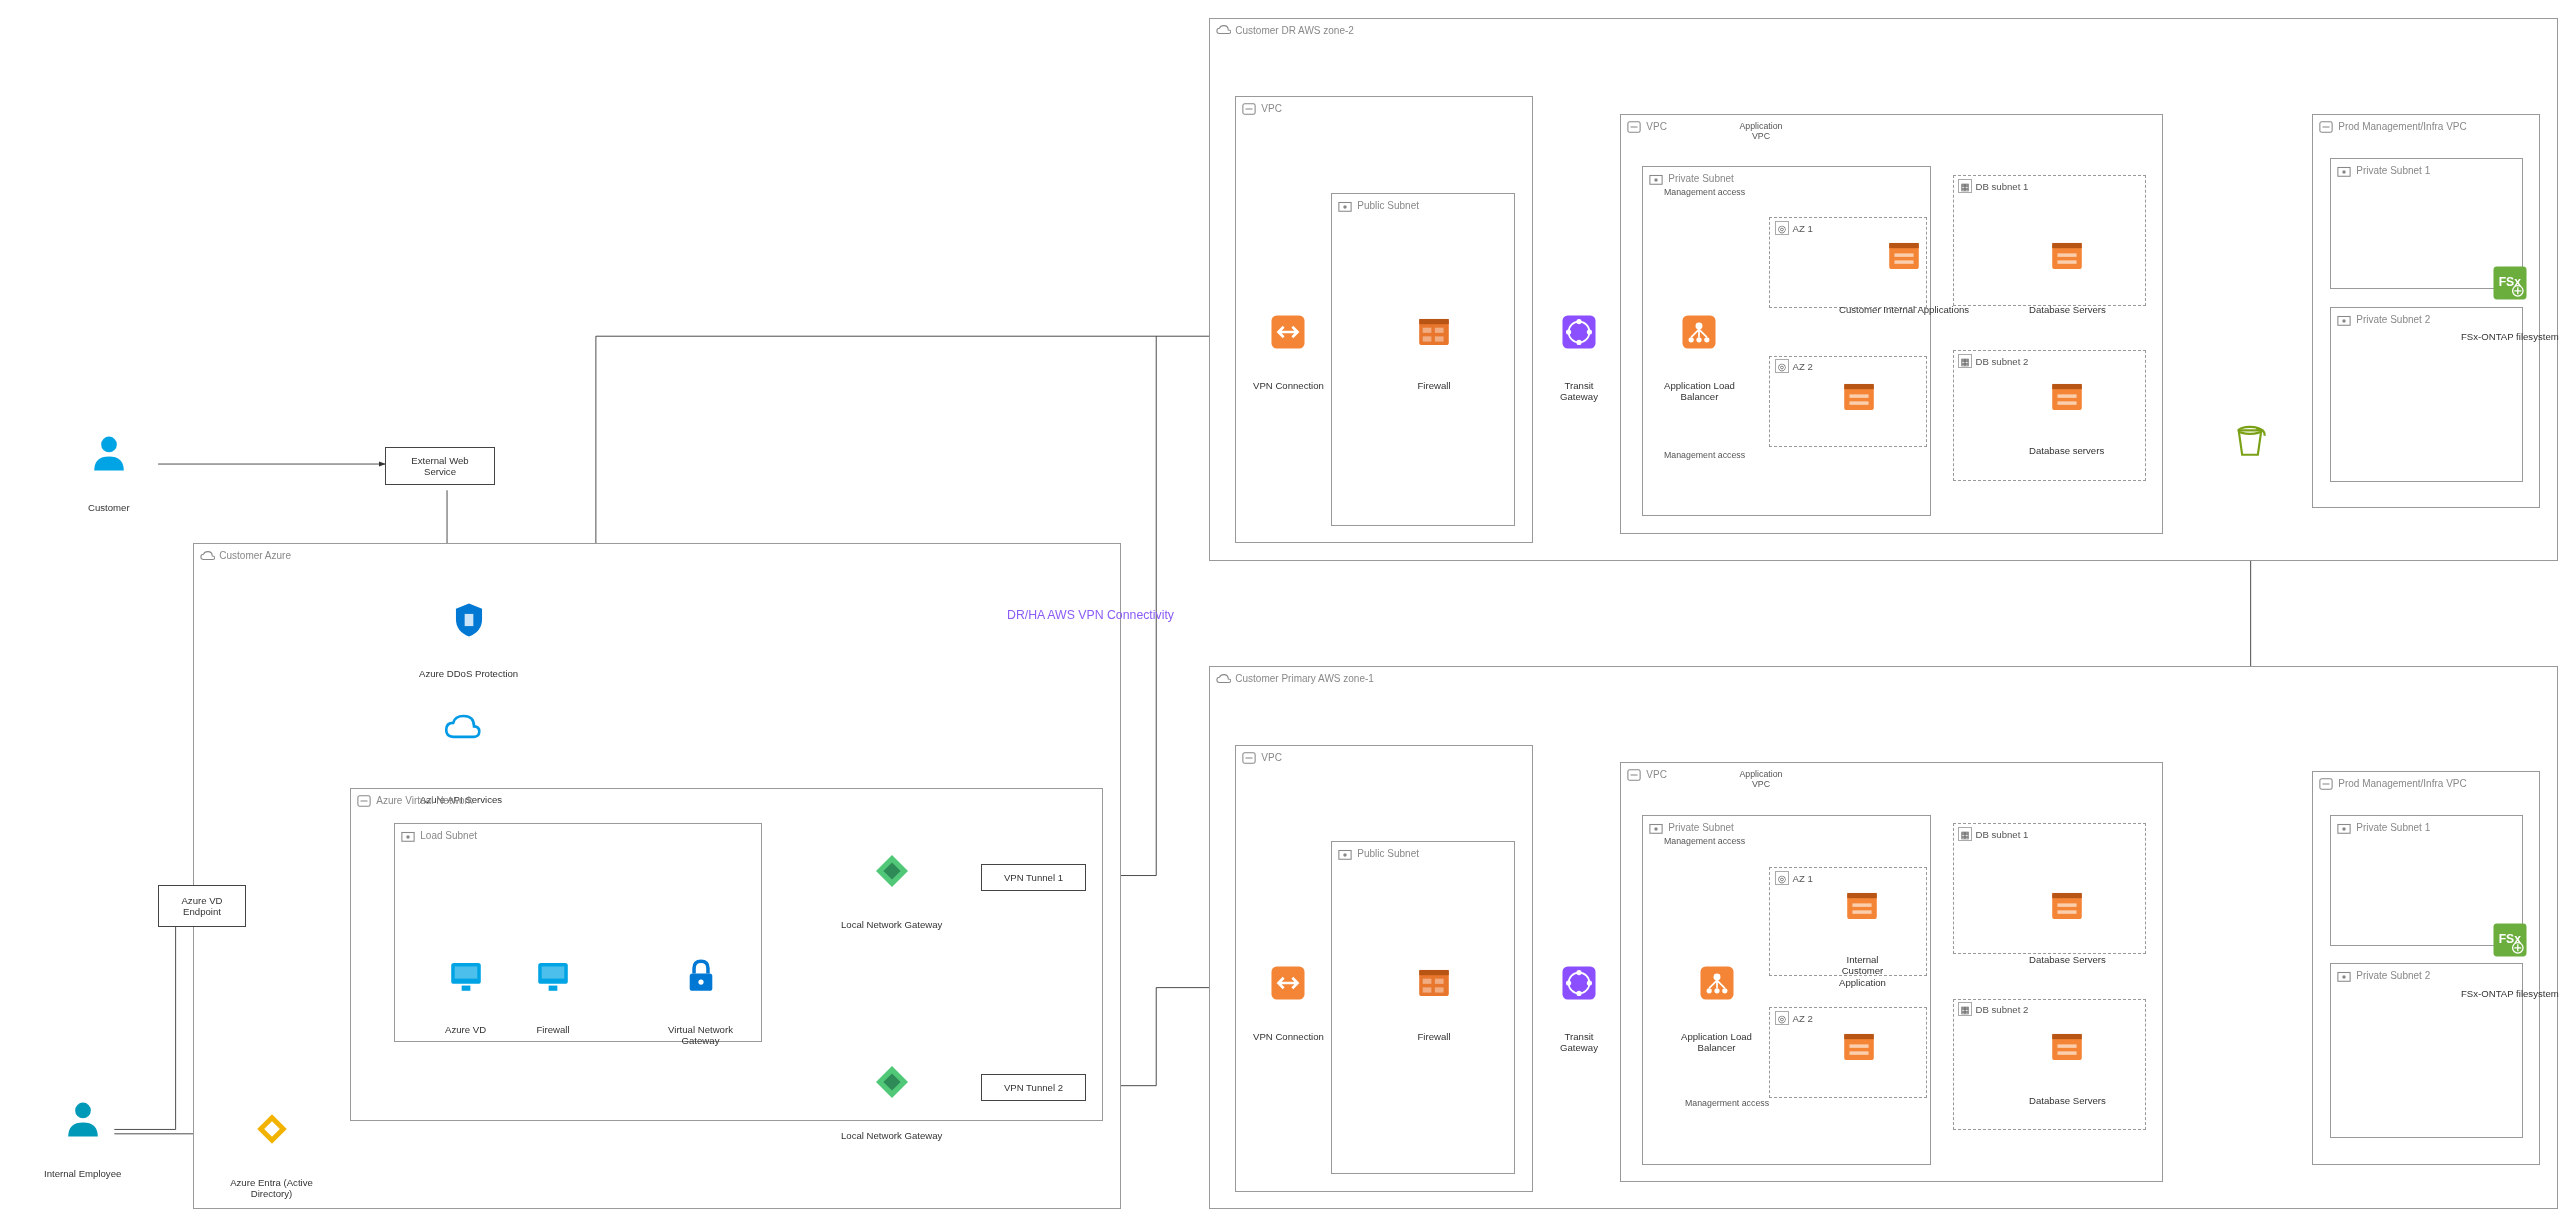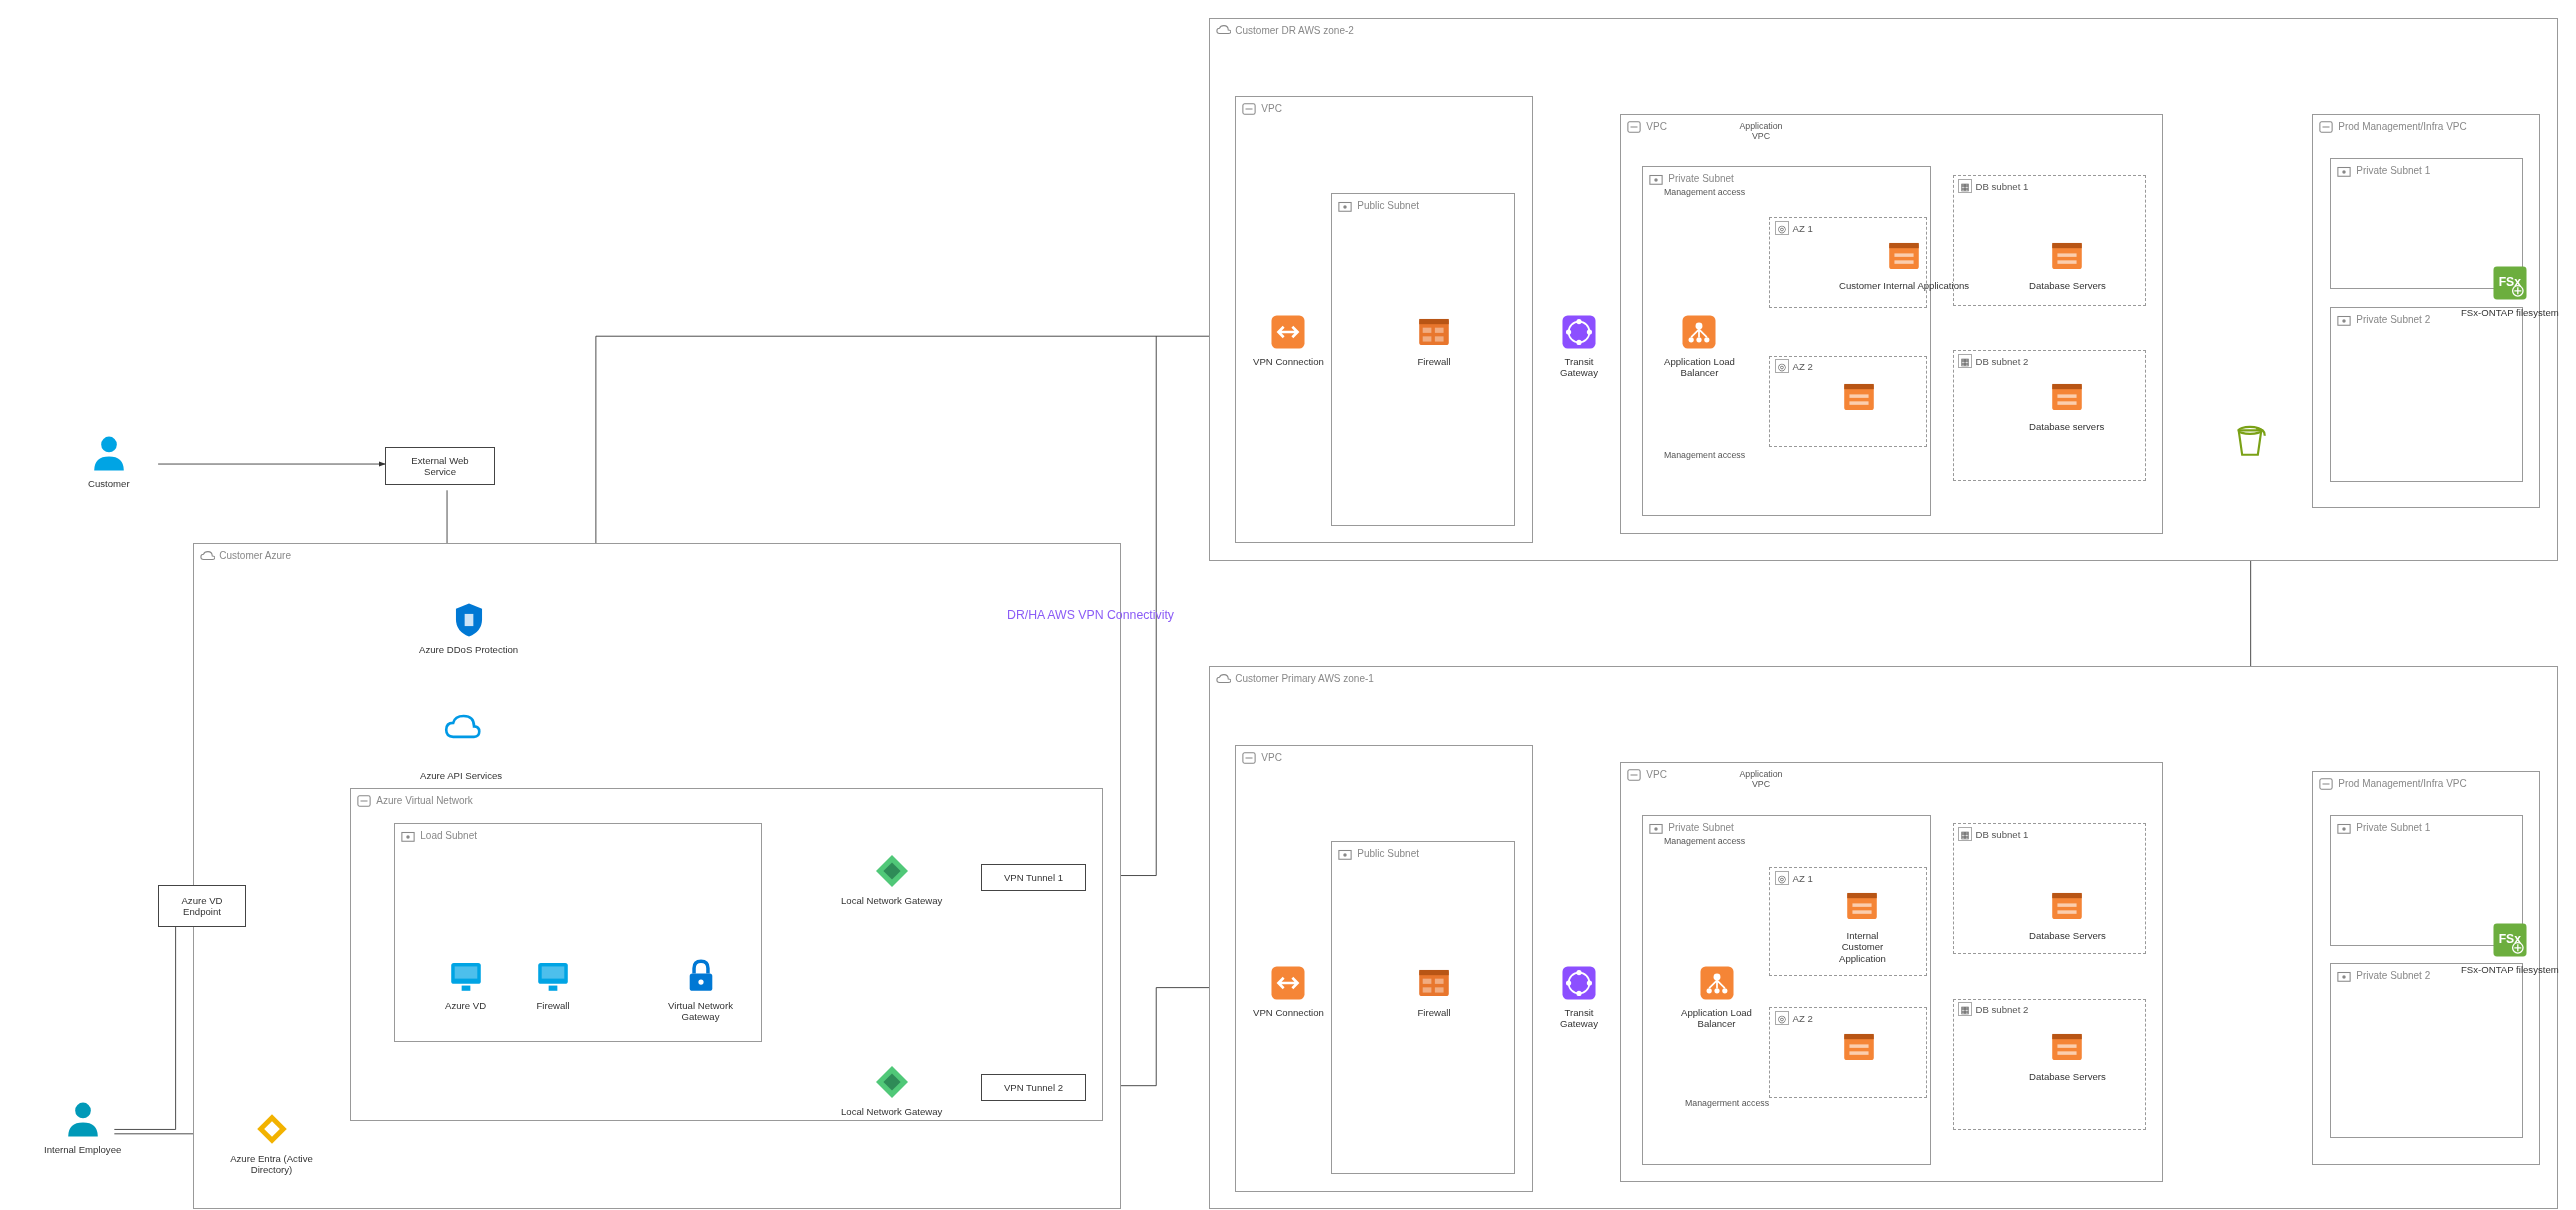--- a/index.html
+++ b/index.html
@@ -49,20 +49,21 @@
     width: 40px;
     height: 40px;
     display: flex;
     align-items: center;
     justify-content: center;
     margin-bottom: 3.5px;
   }
   .node .label {
     max-width: 105px;
     line-height: 1.2;
+    margin-top: 24px;
   }
   .small-label {
     position: absolute;
     font-size: 8.8px;
     color: #555;
   }
   .box-label {
     position: absolute;
     border: 0.9px solid #444;
     padding: 7px 12.3px;

